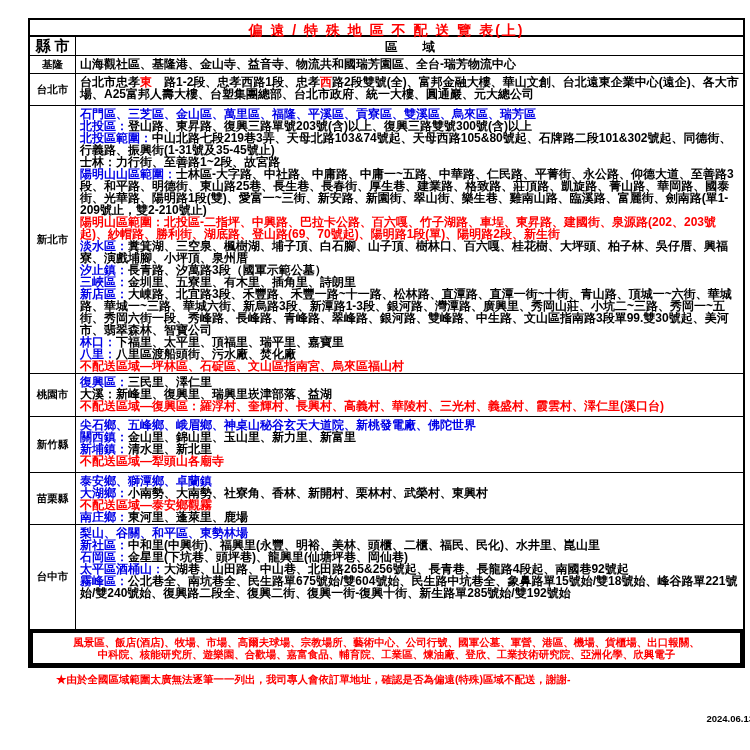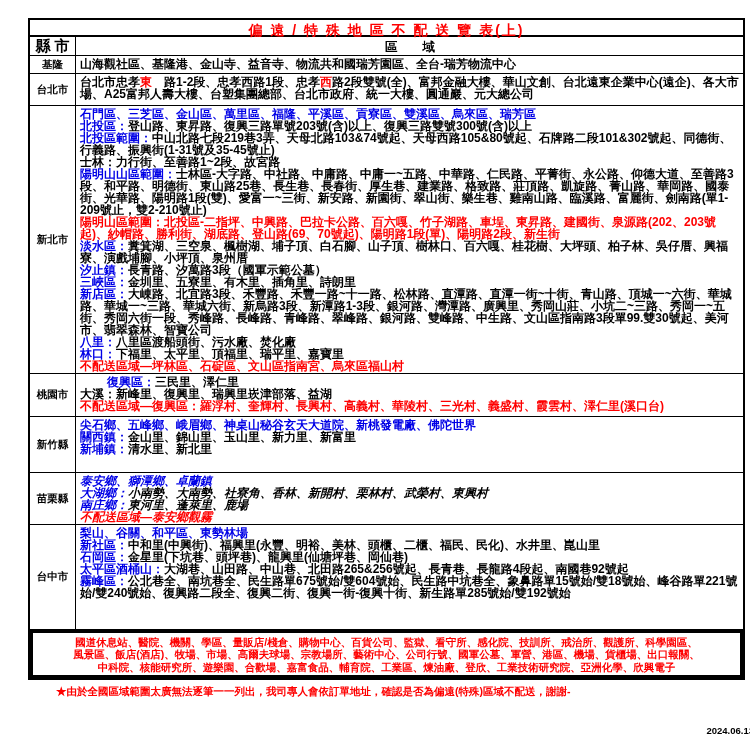--- a/index.html
+++ b/index.html
@@ -24,21 +24,21 @@
     display:flex; align-items:center; justify-content:center; text-align:center;
     font-size: 10.5px; padding: 0 1px;
   }
   .region { flex:1; padding: 2px 3px 1px 4px; font-size: 12px; line-height: 12px; }
   .line { margin: 0; }
   .r-kl  .region-wrap { min-height: 17px; }
   .r-tp  .region-wrap { min-height: 31px; }
   .r-ntp .region-wrap { min-height: 266px; }
   .r-ty  .region-wrap { min-height: 42px; }
   .r-hc  .region-wrap { min-height: 55px; }
-  .r-ml  .region-wrap { min-height: 51px; font-style: italic; }
+  .r-ml  .region-wrap { min-height: 51px; }
   .r-tc  .region-wrap { min-height: 104px; }
   .footer-box {
     border: 3px solid #000; padding: 3px 10px 2px 10px; text-align:center;
     color:#fe0000; font-size: 10.5px; line-height: 12.3px; min-height: 32px;
   }
   .note { color:#fe0000; font-size: 10.5px; margin: 5px 0 0 28px; width: 700px; }
   .version { color:#000; font-size: 9.5px; font-weight:bold; text-align: right; width: 717px; margin: 26px 0 0 28px; }
 </style>
 </head>
 <body>
@@ -73,67 +73,67 @@
         <div class="line"><span style="color: rgb(0, 0, 230);">石門區、三芝區、金山區、萬里區、福隆、平溪區、貢寮區、雙溪區、烏來區、瑞芳區</span></div>
         <div class="line"><span style="color: rgb(0, 0, 230);">北投區：</span><span style="color: rgb(0, 0, 0);">登山路、東昇路、復興三路單號203號(含)以上、復興三路雙號300號(含)以上</span></div>
         <div class="line"><span style="color: rgb(0, 0, 230);">北投區範圍：</span><span style="color: rgb(0, 0, 0);">中山北路七段219巷3弄、天母北路103&amp;74號起、天母西路105&amp;80號起、石牌路二段101&amp;302號起、同德街、行義路、振興街(1-31號及35-45號止)</span></div>
         <div class="line"><span style="color: rgb(0, 0, 0);">士林：力行街、至善路1~2段、故宮路</span></div>
         <div class="line"><span style="color: rgb(0, 0, 230);">陽明山山區範圍：</span><span style="color: rgb(0, 0, 0);">士林區-大字路、中社路、中庸路、中庸一~五路、中華路、仁民路、平菁街、永公路、仰德大道、至善路3段、和平路、明德街、東山路25巷、長生巷、長春街、厚生巷、建業路、格致路、莊頂路、凱旋路、菁山路、華岡路、國泰街、光華路、陽明路1段(雙)、愛富一~三街、新安路、新園街、翠山街、樂生巷、雞南山路、臨溪路、富麗街、劍南路(單1-209號止，雙2-210號止)</span></div>
         <div class="line"><span style="color: rgb(254, 0, 0);">陽明山區範圍：北投區-二指坪、中興路、巴拉卡公路、百六嘎、竹子湖路、車埕、東昇路、建國街、泉源路(202、203號起)、紗帽路、勝利街、湖底路、登山路(69、70號起)、陽明路1段(單)、陽明路2段、新生街</span></div>
         <div class="line"><span style="color: rgb(0, 0, 230); text-align: right;">淡水區：</span><span style="color: rgb(0, 0, 0);">糞箕湖、三空泉、楓樹湖、埔子頂、白石腳、山子頂、樹林口、百六嘎、桂花樹、大坪頭、柏子林、吳仔厝、興福寮、演戲埔腳、小坪頂、泉州厝</span></div>
         <div class="line"><span style="color: rgb(0, 0, 230);">汐止鎮：</span><span style="color: rgb(0, 0, 0);">長青路、汐萬路3段（國軍示範公墓）</span></div>
         <div class="line"><span style="color: rgb(0, 0, 230); margin-top: 44px;">三峽區：</span><span style="color: rgb(0, 0, 0);">金圳里、五寮里、有木里、插角里、詩朗里</span></div>
         <div class="line"><span style="color: rgb(0, 0, 230);">新店區：</span><span style="color: rgb(0, 0, 0);">大崠路、北宜路3段、禾豐路、禾豐一路~十一路、松林路、直潭路、直潭一街~十街、青山路、頂城一~六街、華城路、華城一~三路、華城六街、新烏路3段、新潭路1-3段、銀河路、灣潭路、廣興里、秀岡山莊、小坑二~三路、秀岡一~五街、秀岡六街一段、秀峰路、長峰路、青峰路、翠峰路、銀河路、雙峰路、中生路、文山區指南路3段單99.雙30號起、美河市、翡翠森林、智寶公司</span></div>
+        <div class="line"><span style="color: rgb(0, 0, 230);">林口：</span><span style="color: rgb(0, 0, 0);">下福里、太平里、頂福里、瑞平里、嘉寶里</span></div>
         <div class="line"><span style="color: rgb(0, 0, 230);">八里：</span><span style="color: rgb(0, 0, 0);">八里區渡船頭街、污水廠、焚化廠</span></div>
-        <div class="line"><span style="color: rgb(0, 0, 230);">林口：</span><span style="color: rgb(0, 0, 0);">下福里、太平里、頂福里、瑞平里、嘉寶里</span></div>
         <div class="line"><span style="color: rgb(254, 0, 0);">不配送區域—坪林區、石碇區、文山區指南宮、烏來區福山村</span></div>
       </div>
     </div>
 
     <div class="row r-ty">
       <div class="county">桃園市</div>
       <div class="region region-wrap">
-        <div class="line"><span style="color: rgb(0, 0, 230); margin-left: 27px;">復興區：</span><span style="color: rgb(0, 0, 0);">三民里、澤仁里</span></div>
+        <div class="line"><span style="color: rgb(0, 0, 230);">復興區：</span><span style="color: rgb(0, 0, 0);">三民里、澤仁里</span></div>
         <div class="line"><span style="color: rgb(0, 0, 0);">大溪：新峰里、復興里、瑞興里崁津部落、益湖</span></div>
         <div class="line"><span style="color: rgb(254, 0, 0);">不配送區域—復興區：羅浮村、奎輝村、長興村、高義村、華陵村、三光村、義盛村、霞雲村、澤仁里(溪口台)</span></div>
       </div>
     </div>
 
     <div class="row r-hc">
       <div class="county">新竹縣</div>
       <div class="region region-wrap">
         <div class="line"><span style="color: rgb(0, 0, 230);">尖石鄉、五峰鄉、峨眉鄉、神桌山秘谷玄天大道院、新桃發電廠、佛陀世界</span></div>
         <div class="line"><span style="color: rgb(0, 0, 230);">關西鎮：</span><span style="color: rgb(0, 0, 0);">金山里、錦山里、玉山里、新力里、新富里</span></div>
         <div class="line"><span style="color: rgb(0, 0, 230);">新埔鎮：</span><span style="color: rgb(0, 0, 0);">清水里、新北里</span></div>
+        <div class="line"><span style="color: rgb(254, 0, 0);">不配送區域—犁頭山各廟寺</span></div>
       </div>
     </div>
 
     <div class="row r-ml">
       <div class="county">苗栗縣</div>
       <div class="region region-wrap">
         <div class="line"><span style="color: rgb(0, 0, 230);">泰安鄉、獅潭鄉、卓蘭鎮</span></div>
         <div class="line"><span style="color: rgb(0, 0, 230);">大湖鄉：</span><span style="color: rgb(0, 0, 0); margin-top: 40px;">小南勢、大南勢、社寮角、香林、新開村、栗林村、武榮村、東興村</span></div>
+        <div class="line"><span style="color: rgb(254, 0, 0);">不配送區域—泰安鄉觀霧</span></div>
         <div class="line"><span style="color: rgb(0, 0, 230);">南庄鄉：</span><span style="color: rgb(0, 0, 0);">東河里、蓬萊里、鹿場</span></div>
-        <div class="line"><span style="color: rgb(254, 0, 0);">不配送區域—泰安鄉觀霧</span></div>
       </div>
     </div>
 
     <div class="row r-tc">
       <div class="county">台中市</div>
       <div class="region region-wrap">
         <div class="line"><span style="color: rgb(0, 0, 230);">梨山、谷關、和平區、東勢林場</span></div>
         <div class="line"><span style="color: rgb(0, 0, 230);">新社區：</span><span style="color: rgb(0, 0, 0);">中和里(中興街)、福興里(永豐、明裕、美林、頭櫃、二櫃、福民、民化)、水井里、崑山里</span></div>
         <div class="line"><span style="color: rgb(0, 0, 230);">石岡區：</span><span style="color: rgb(0, 0, 0);">金星里(下坑巷、頭坪巷)、龍興里(仙塘坪巷、岡仙巷)</span></div>
         <div class="line"><span style="color: rgb(0, 0, 230);">太平區酒桶山：</span><span style="color: rgb(0, 0, 0);">大湖巷、山田路、中山巷、北田路265&amp;256號起、長青巷、長龍路4段起、南國巷92號起</span></div>
         <div class="line"><span style="color: rgb(0, 0, 230);">霧峰區：</span><span style="color: rgb(0, 0, 0);">公北巷全、南坑巷全、民生路單675號始/雙604號始、民生路中坑巷全、象鼻路單15號始/雙18號始、峰谷路單221號始/雙240號始、復興路二段全、復興二街、復興一街-復興十街、新生路單285號始/雙192號始</span></div>
       </div>
     </div>
 
     <div class="footer-box">
-      <div class="fline">國道休息站、醫院、機關、學區、量販店/棧倉、購物中心、百貨公司、監獄、看守所、感化院、技訓所、戒治所、觀護所、科學園區、</div>
       <div class="fline">風景區、飯店(酒店)、牧場、市場、高爾夫球場、宗教場所、藝術中心、公司行號、國軍公墓、軍營、港區、機場、貨櫃場、出口報關、</div>
       <div class="fline">中科院、核能研究所、遊樂園、合歡場、嘉富食品、輔育院、工業區、煉油廠、登欣、工業技術研究院、亞洲化學、欣興電子</div>
     </div>
 
   </div>
 
   <div class="note">★由於全國區域範圍太廣無法逐筆一一列出，我司專人會依訂單地址，確認是否為偏遠(特殊)區域不配送，謝謝-</div>
   <div class="version">2024.06.13版本</div>
 </div>
 

